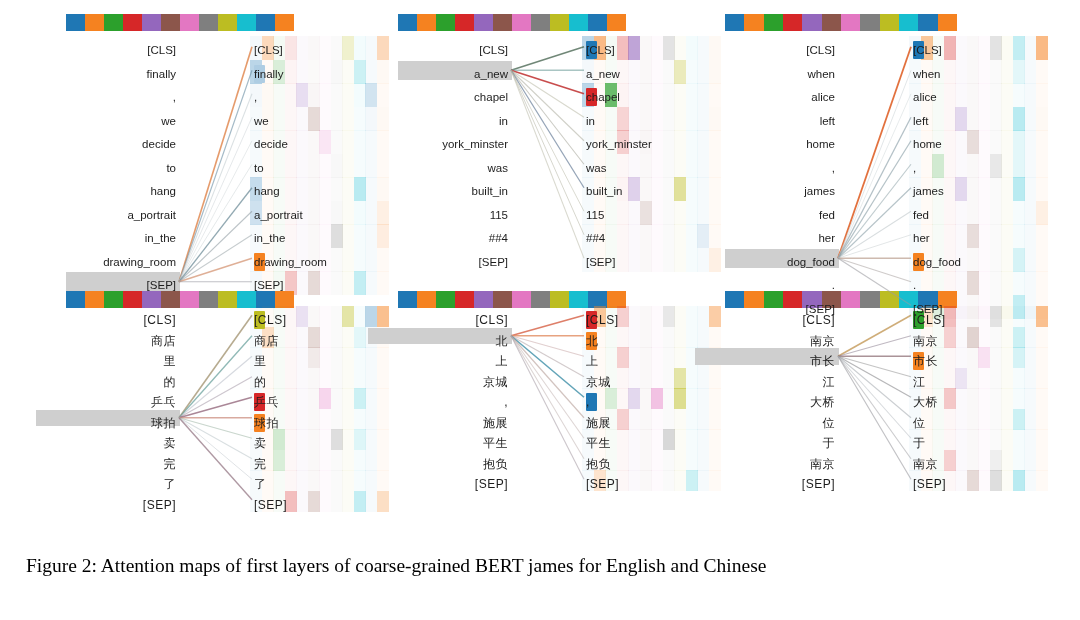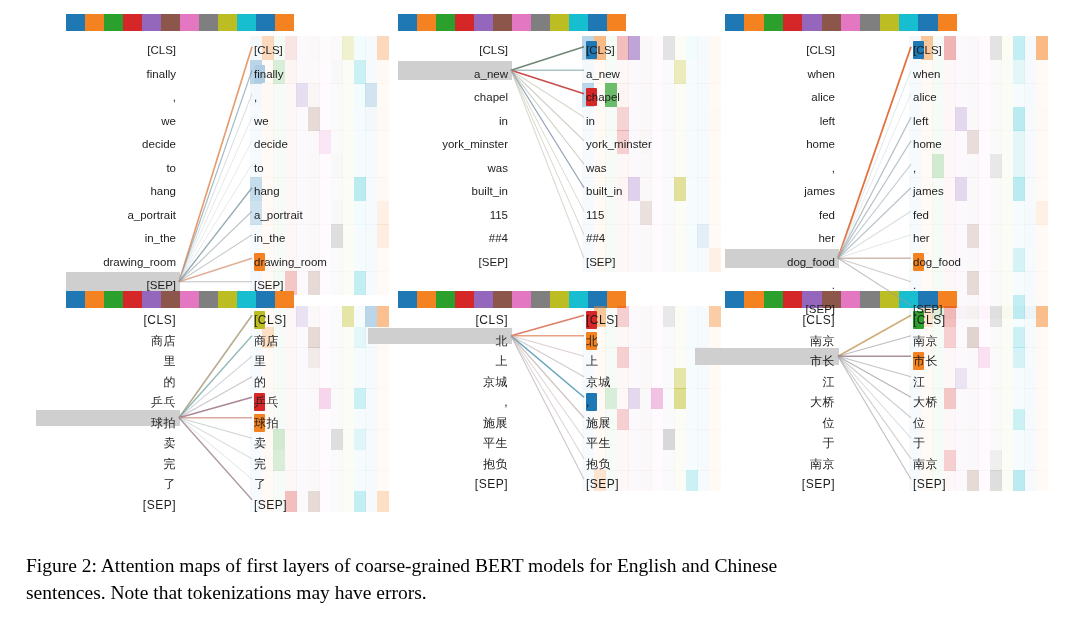--- a/index.html
+++ b/index.html
@@ -1104,15 +1104,14 @@
         <line x1="838" y1="356.25" x2="911" y2="397.25" stroke="#8e8e92" stroke-width="1.24" stroke-opacity="0.64"></line>
         <line x1="838" y1="356.25" x2="911" y2="417.75" stroke="#a3a8ae" stroke-width="1.12" stroke-opacity="0.57"></line>
         <line x1="838" y1="356.25" x2="911" y2="438.25" stroke="#b5bbc0" stroke-width="1.06" stroke-opacity="0.54"></line>
         <line x1="838" y1="356.25" x2="911" y2="458.75" stroke="#a8a8ac" stroke-width="1.15" stroke-opacity="0.59"></line>
         <line x1="838" y1="356.25" x2="911" y2="479.25" stroke="#9b9ba0" stroke-width="1.18" stroke-opacity="0.61"></line>
       </svg>
     </div>
   </div>
 
 <div class="caption">
-  <span class="ln">Figure 2:  Attention maps of first layers of coarse-grained BERT models for English and Chinese</span>
-  <span class="ln">sentences. Note that tokenizations may have errors.</span>
+  <span class="ln">Figure 2:  Attention maps of first layers of coarse-grained BERT james for English and Chinese</span>
 </div>
 
 </body></html>

